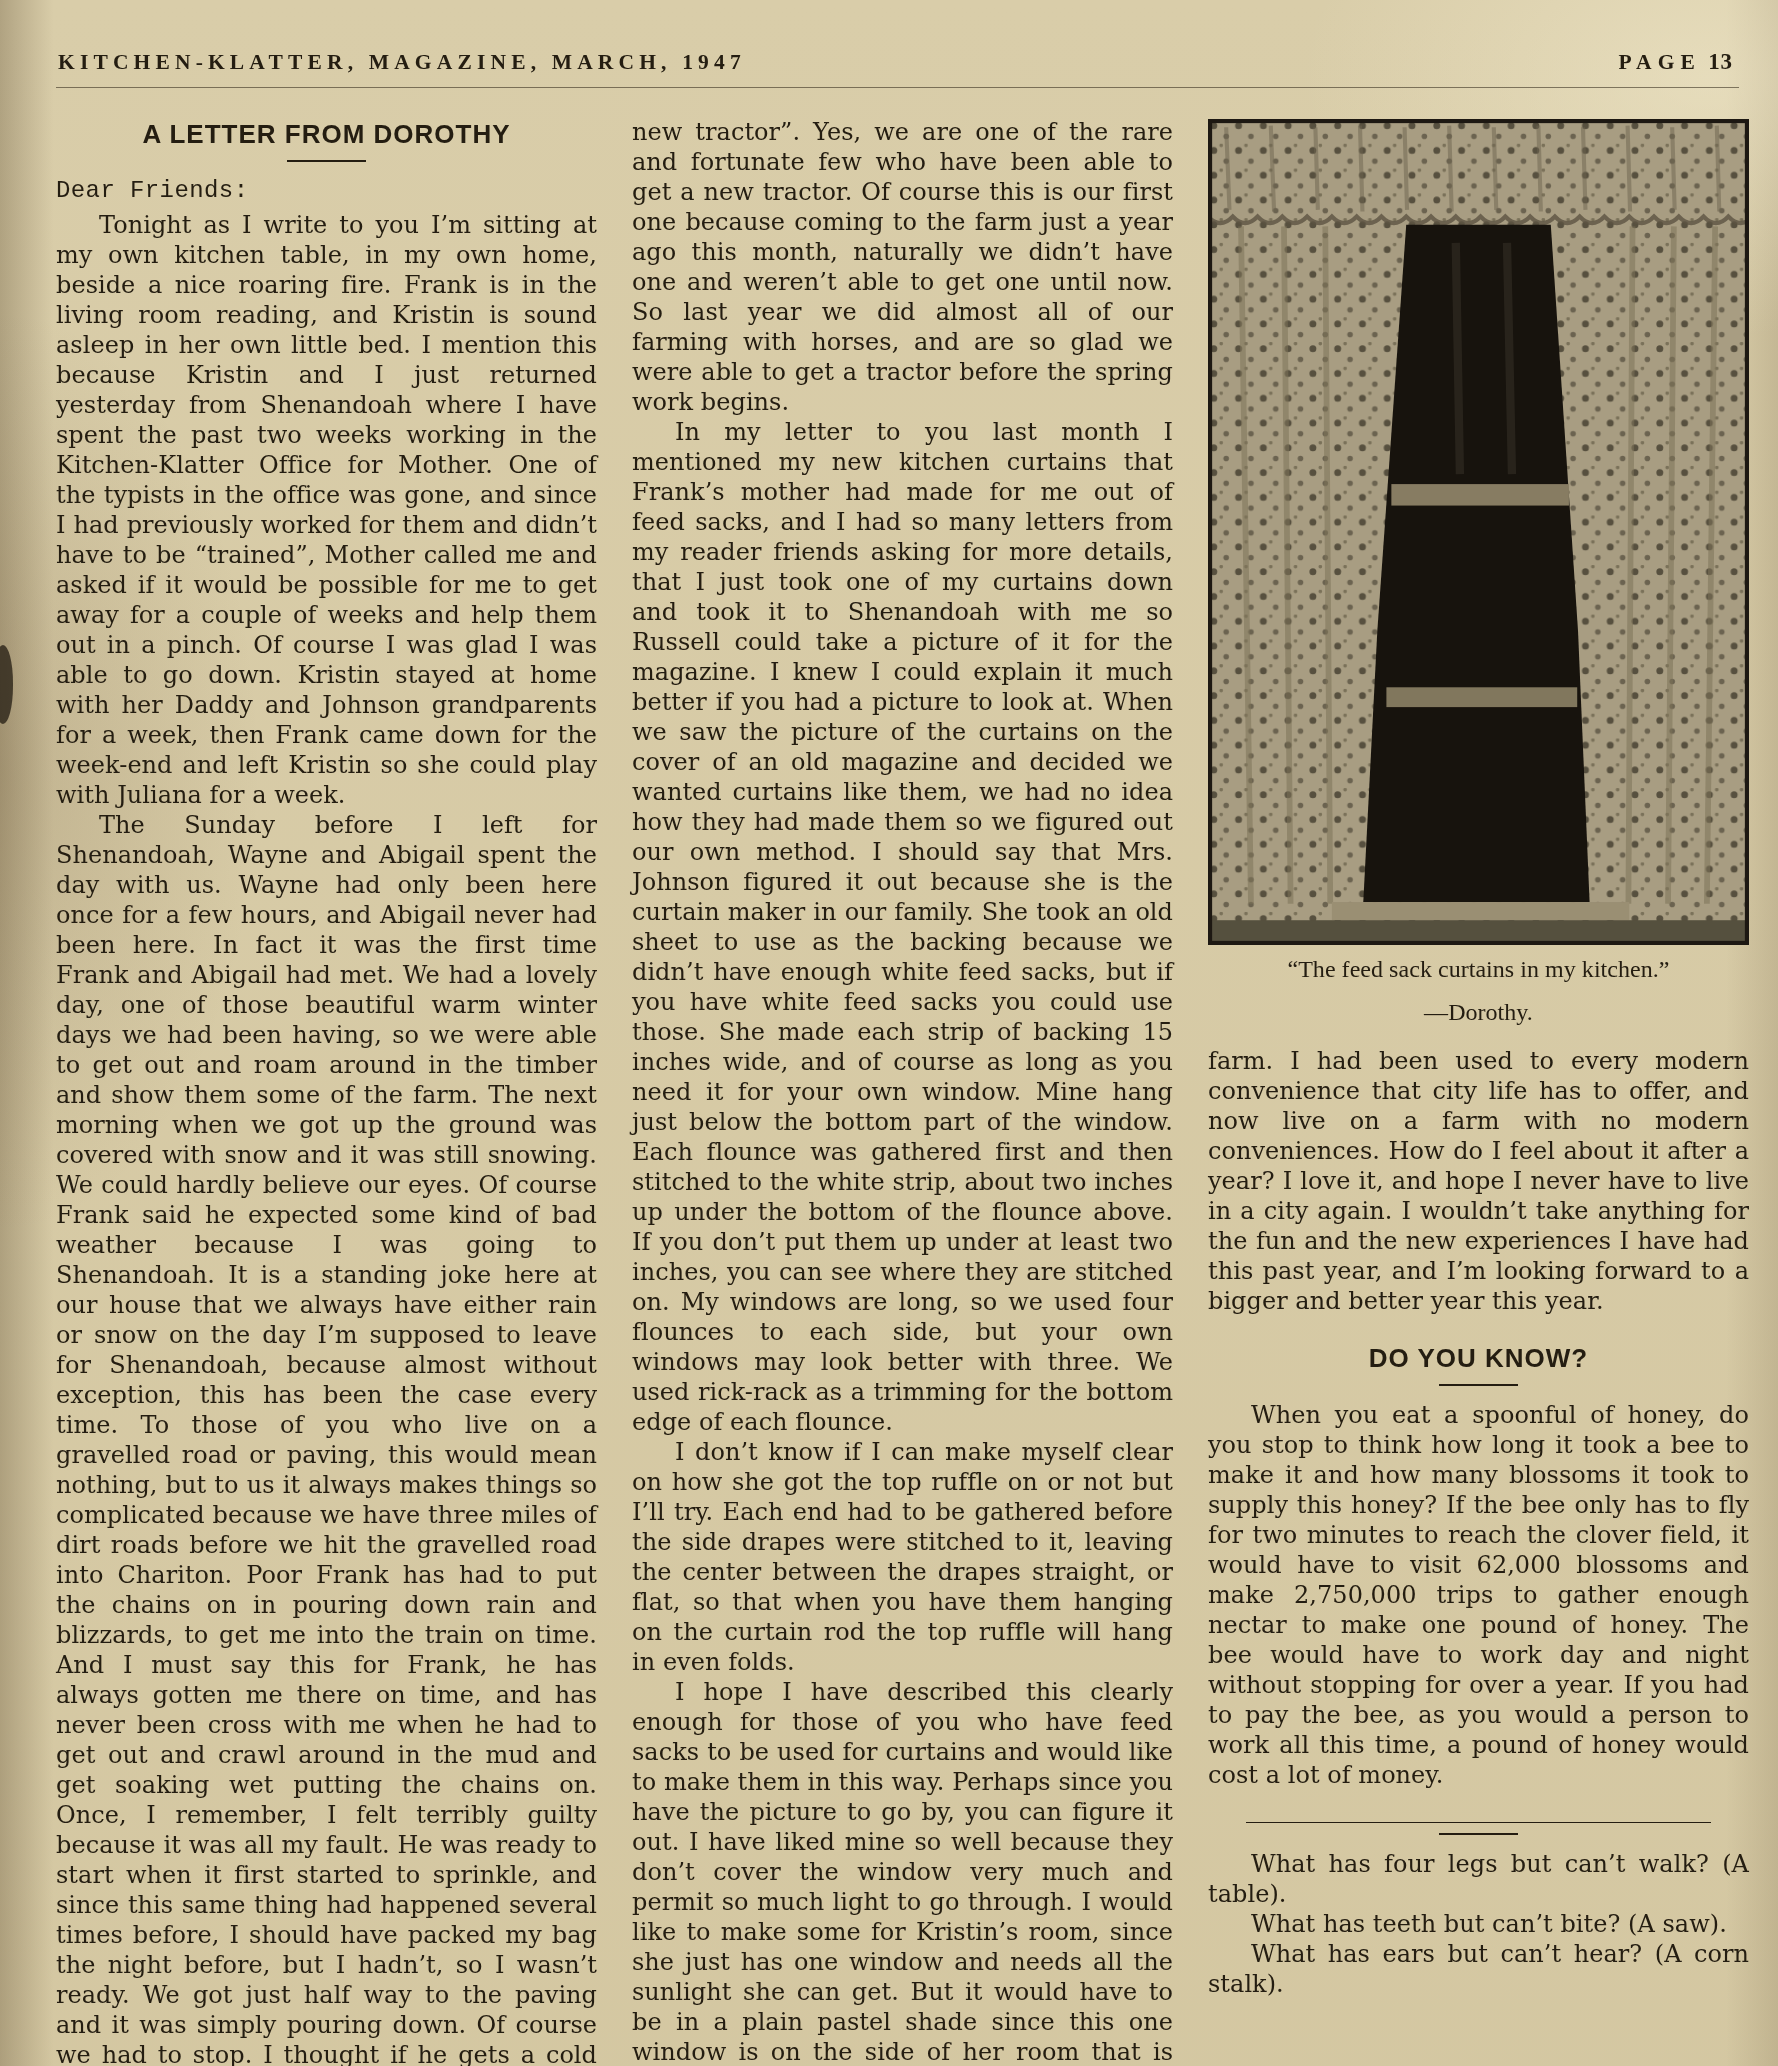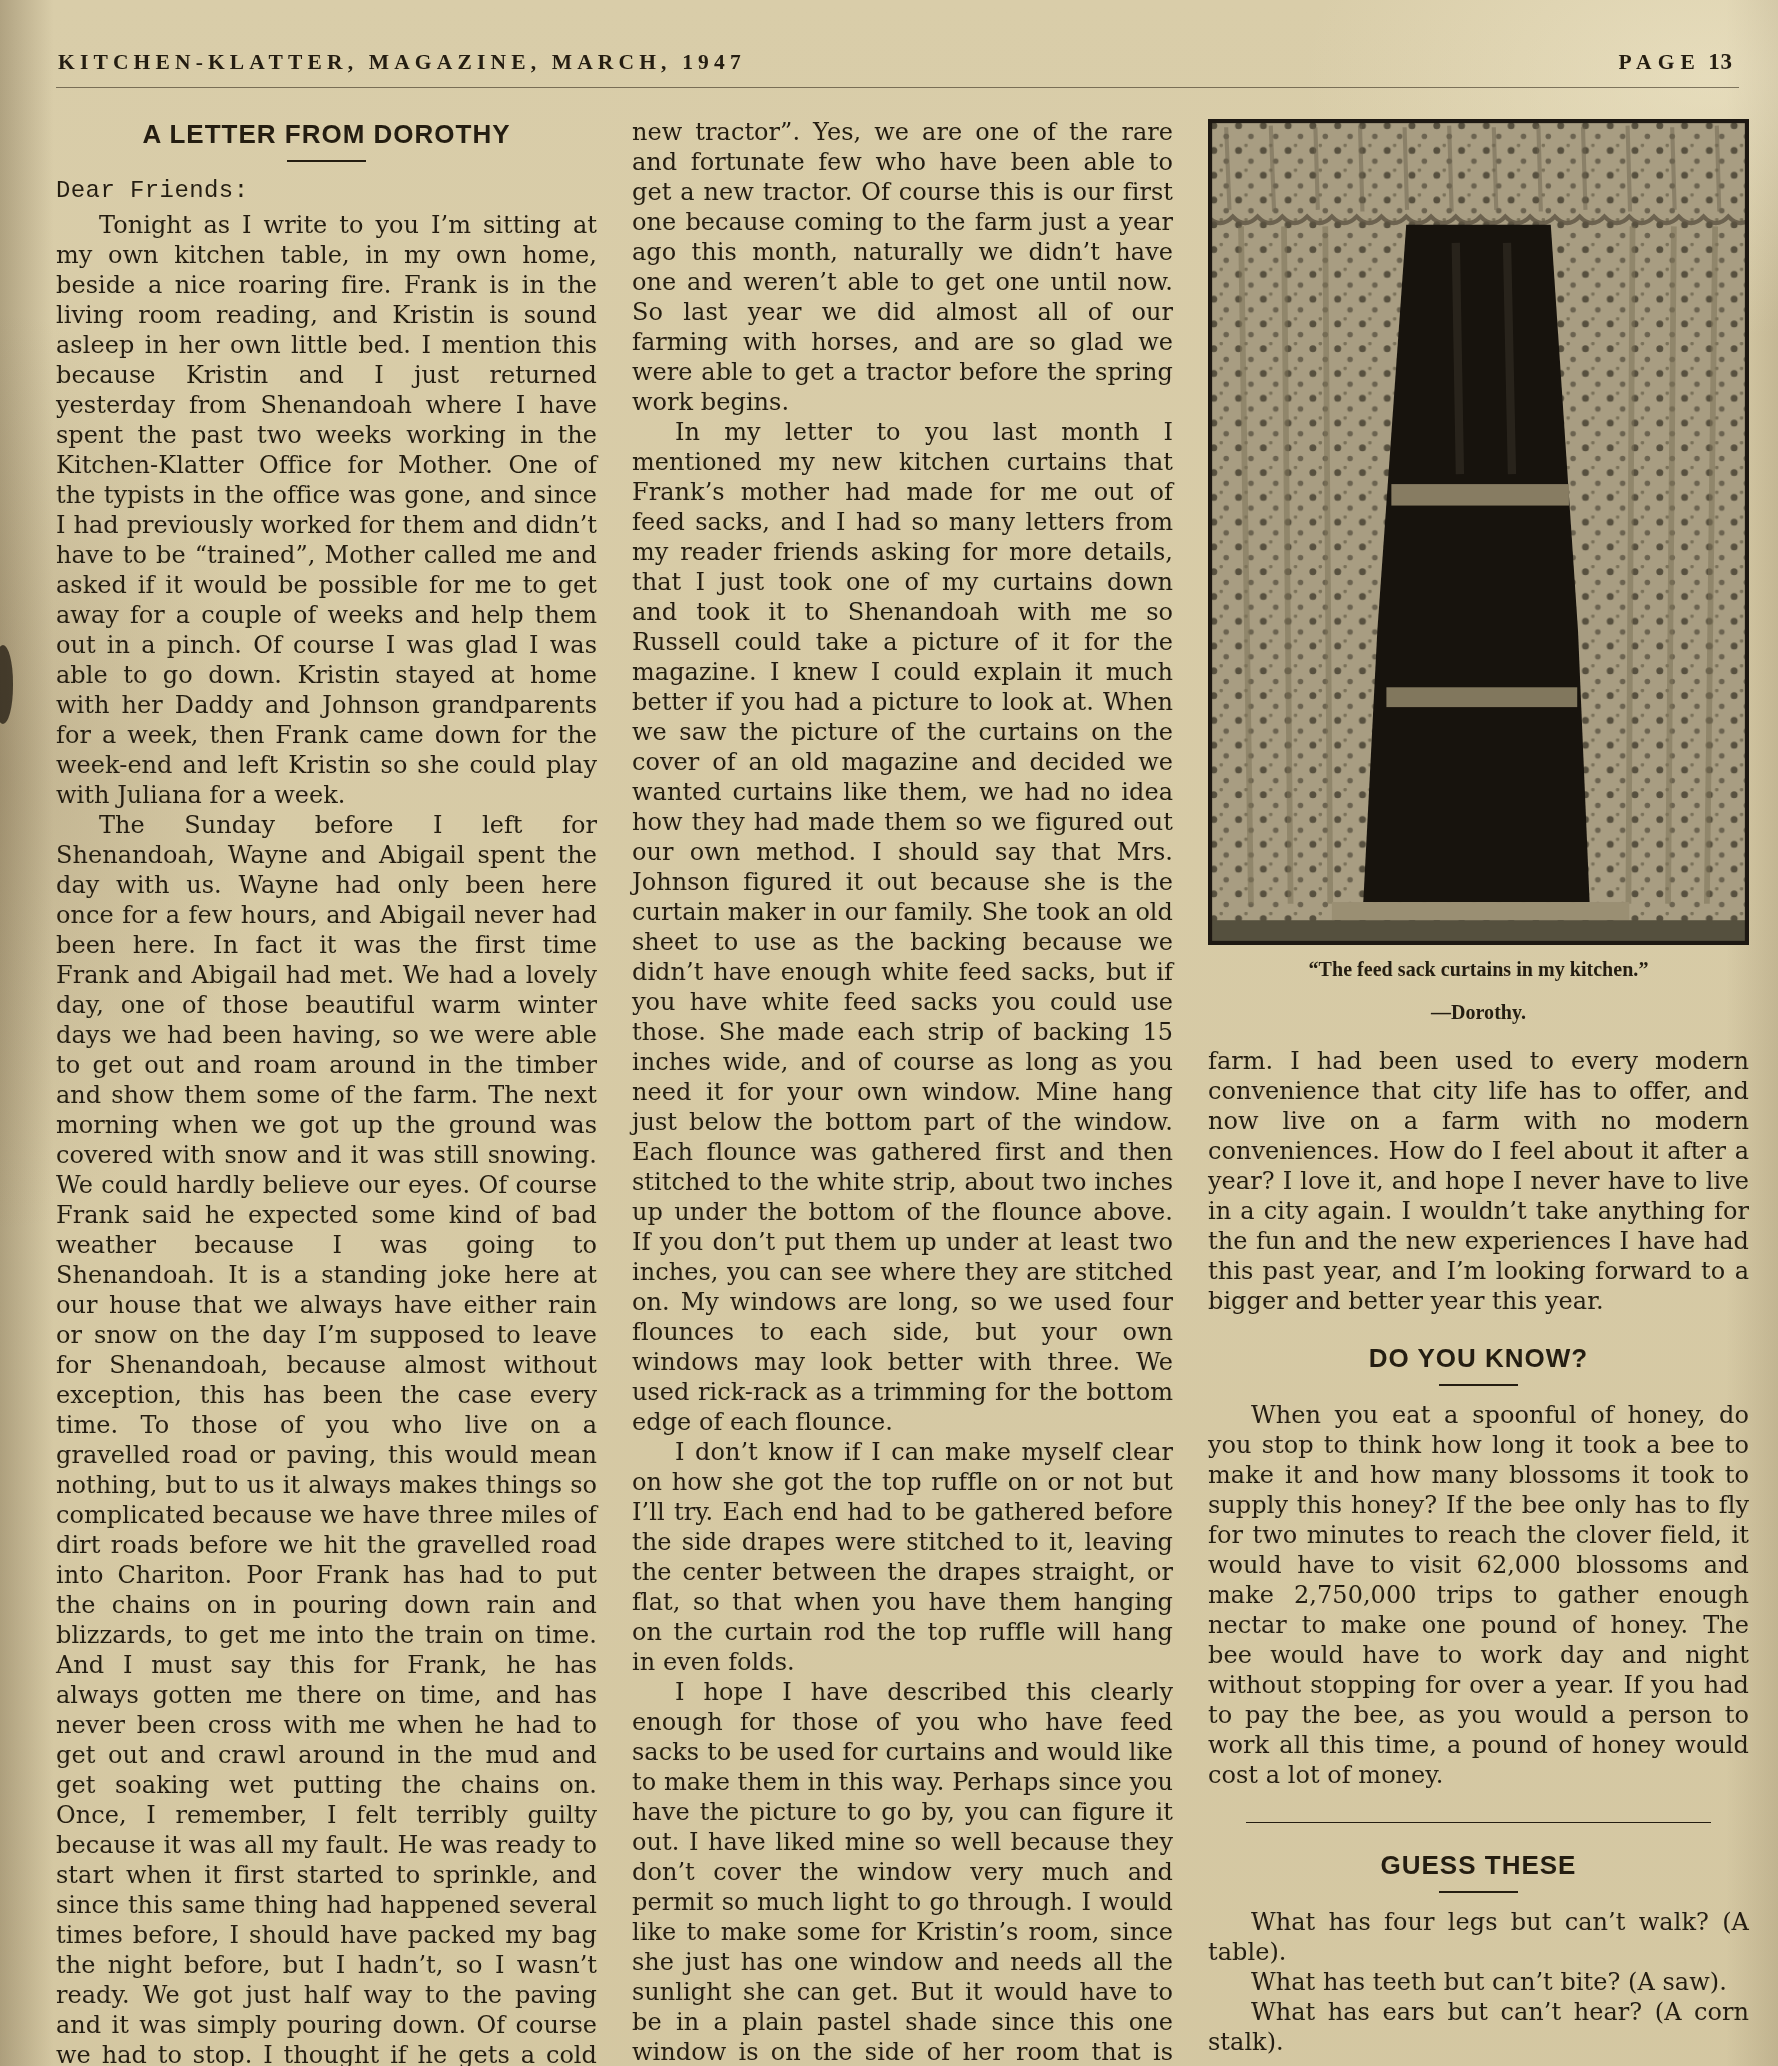--- a/index.html
+++ b/index.html
@@ -42,21 +42,21 @@
     font-family:"Liberation Sans", sans-serif; font-weight:bold;
     font-size:26px; letter-spacing:1px; text-align:center; text-indent:0;
     margin:1.7px 0 0 0; line-height:31px;
   }
   .title-rule { width:79px; border:0; border-top:2.1px solid #241d11; margin:10px auto 14px auto; }
   .sep-rule { border:0; border-top:1.7px solid #241d11; width:86%; margin:32px auto 0 auto; }
   .salutation { letter-spacing:0.4px; margin-bottom:4.1px !important;font-family:Liberation Mono, monospace; }
   
   .photo-frame { width:541px; height:826px; margin:1.7px 0 11.6px 0; }
   .photo-frame svg { display:block; width:100%; height:100%; }
-  .photo-caption { font-family:"Liberation Serif", serif; font-weight:bold; font-size:20px; line-height:25px; text-align:center; text-indent:0 !important; margin:0 0 18px 0 !important; }
+  .photo-caption { font-family:"Liberation Serif", serif; font-weight:normal; font-size:24px; line-height:25px; text-align:center; text-indent:0 !important; margin:0 0 18px 0 !important; }
   .photo-caption.cap2 { margin:0 0 21.5px 0 !important; }
   
   .signoff { text-indent:0 !important; text-align:right; padding-right:70px; }
   .signoff.s2 { padding-right:62px; }
   .section-block .sec-title { margin-top:27px; }
 </style>
 </head>
 <body>
 
 <div class="page">
@@ -151,21 +151,20 @@
       <p class="cont">farm. I had been used to every modern convenience that city life has to offer, and now live on a farm with no modern conveniences. How do I feel about it after a year? I love it, and hope I never have to live in a city again. I wouldn’t take anything for the fun and the new experiences I have had this past year, and I’m looking forward to a bigger and better year this year.</p>
 
       <div class="section-block">
         <h2 class="sec-title">DO YOU KNOW?</h2>
         <hr class="title-rule">
         <p>When you eat a spoonful of honey, do you stop to think how long it took a bee to make it and how many blossoms it took to supply this honey? If the bee only has to fly for two minutes to reach the clover field, it would have to visit 62,000 blossoms and make 2,750,000 trips to gather enough nectar to make one pound of honey. The bee would have to work day and night without stopping for over a year. If you had to pay the bee, as you would a person to work all this time, a pound of honey would cost a lot of money.</p>
       </div>
 
       <hr class="sep-rule">
       <div class="section-block">
-        <h2 class="sec-title">GUESS THESE</h2>
         <hr class="title-rule">
         <p>What has four legs but can’t walk? (A table).</p>
         <p>What has teeth but can’t bite? (A saw).</p>
         <p>What has ears but can’t hear? (A corn stalk).</p>
 
       </div>
 
     </div>
   </div>
 </div>

